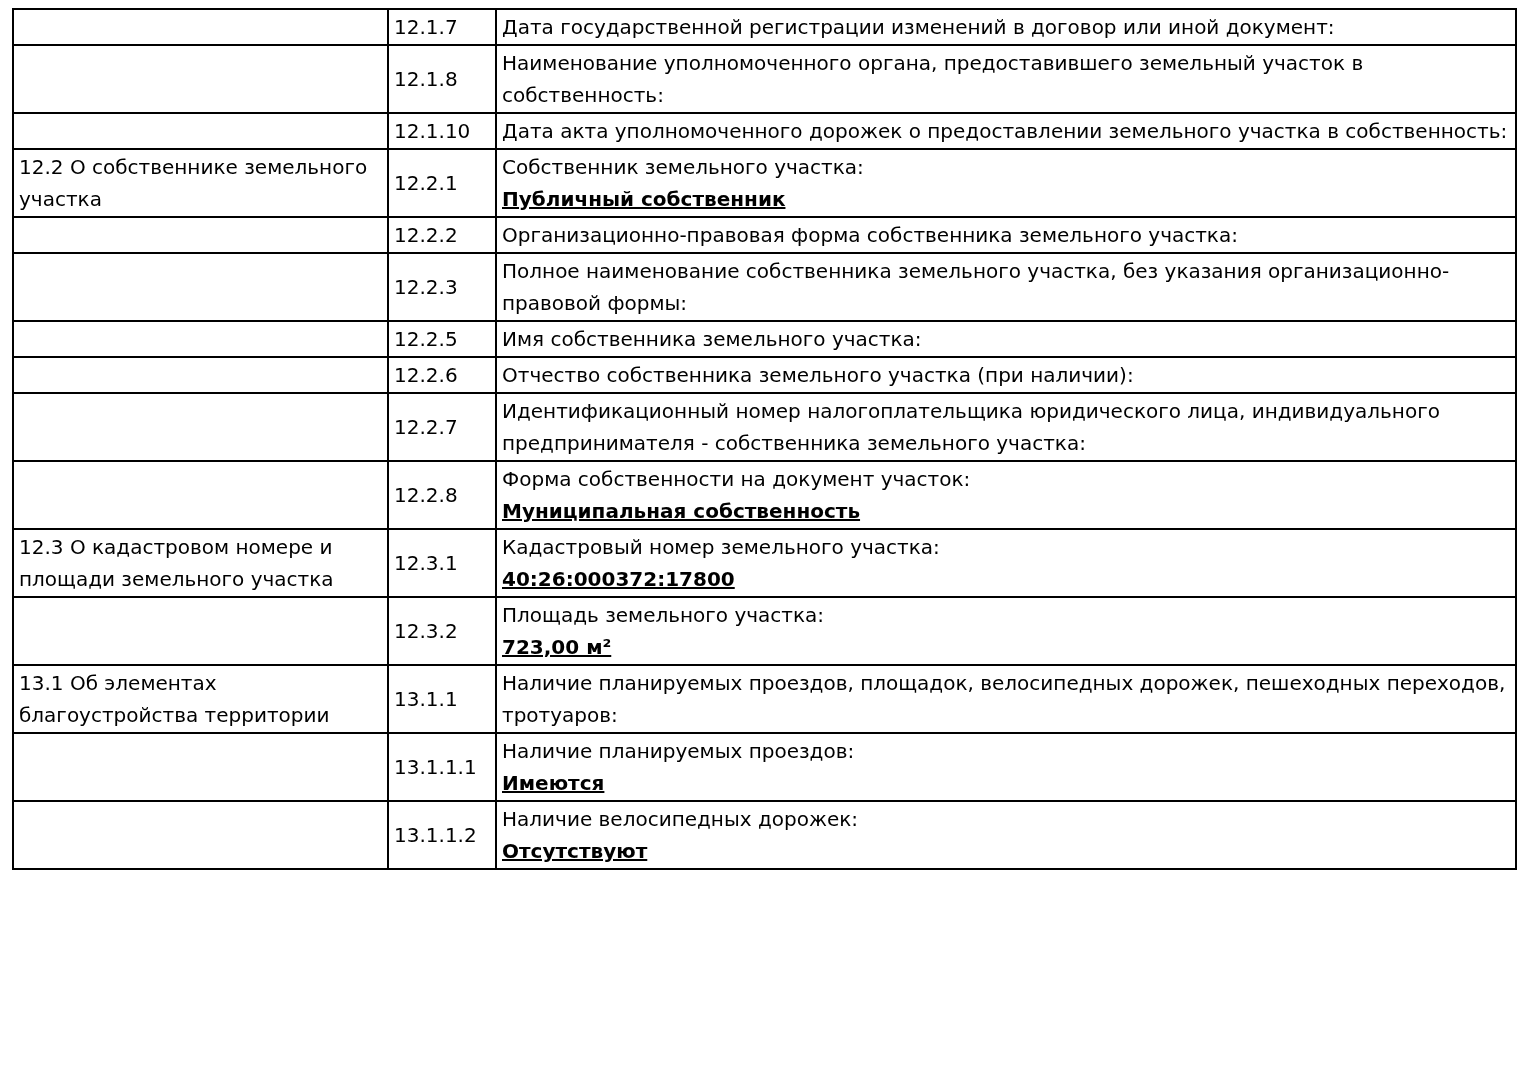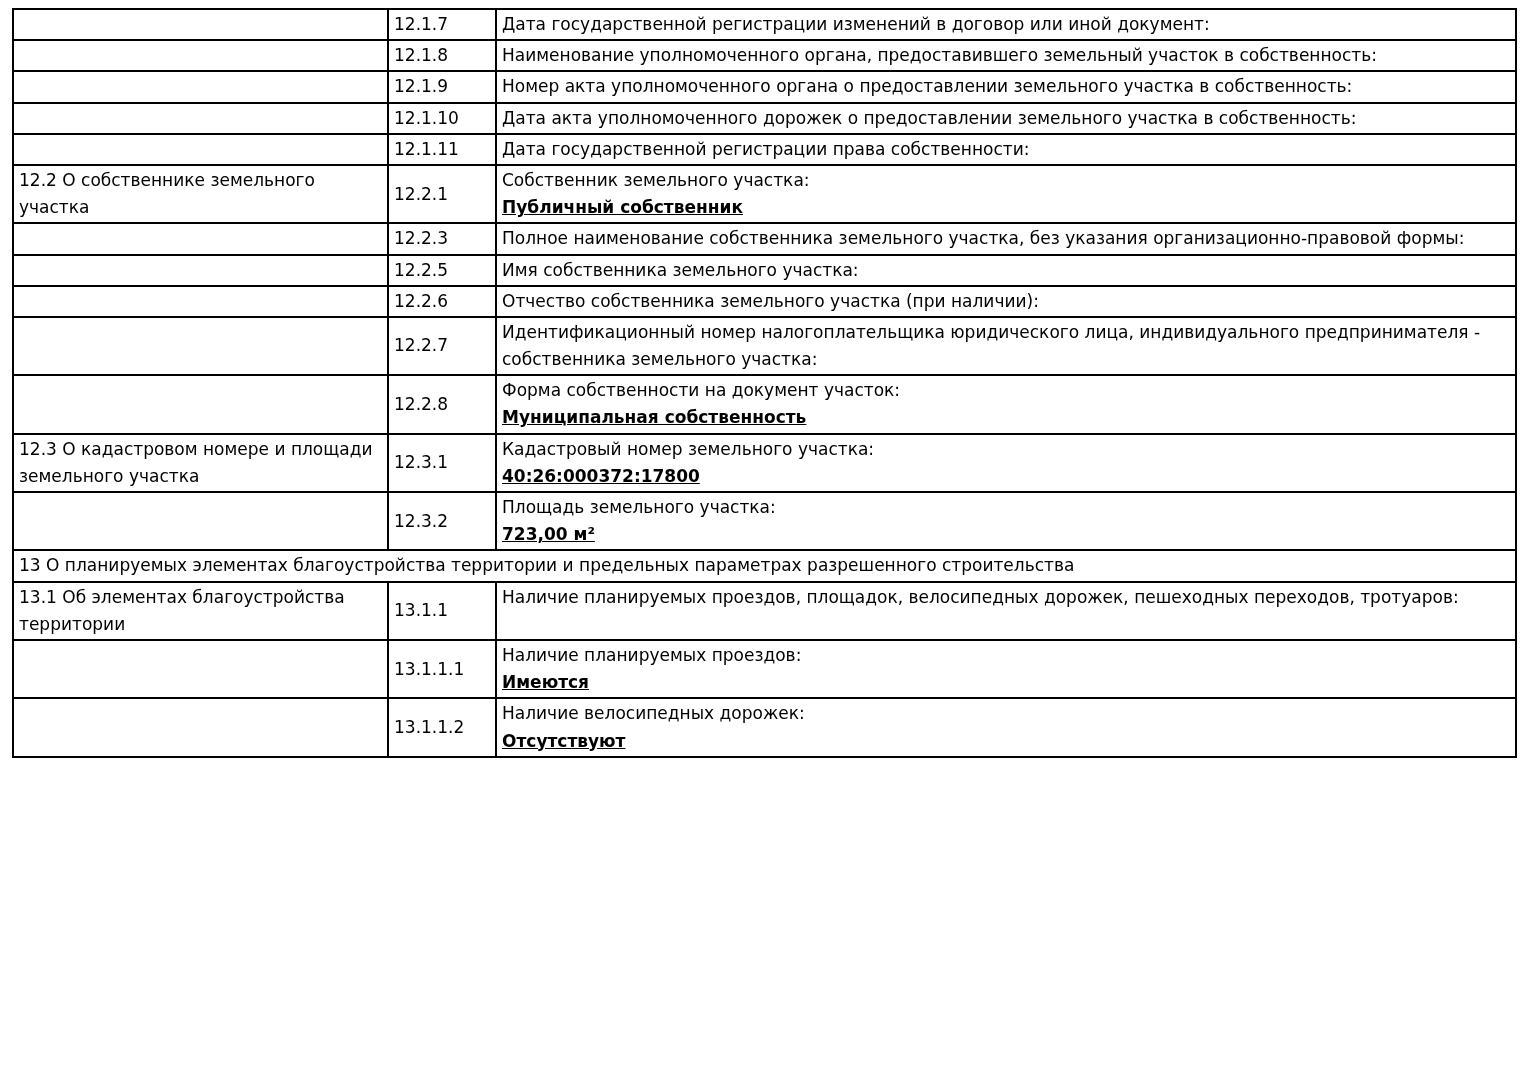--- a/index.html
+++ b/index.html
@@ -7,21 +7,21 @@
     color: #000000;
     font-family: "DejaVu Sans", "Liberation Sans", sans-serif;
   }
   body {
     margin: 8px 12px;
   }
   table.declaration {
     border-collapse: collapse;
     width: 100%;
     table-layout: fixed;
-    font-size: 17px;
+    font-size: 20px;
     line-height: 1.6;
   }
   col.col-section { width: 375px; }
   col.col-code    { width: 108px; }
   col.col-content { width: auto; }
   td {
     border: 2px solid #000000;
     padding: 1px 4px 1px 5px;
     vertical-align: top;
     overflow: hidden;
@@ -69,68 +69,56 @@
     <td class="cell-content">
       <div class="item-label">Наименование уполномоченного органа, предоставившего земельный участок в собственность:</div>
 
     </td>
   </tr>
       <tr>
     <td class="cell-section">
       <span></span>
     </td>
     <td class="cell-code">
-      <span>12.1.9</span>
-    </td>
-    <td class="cell-content">
-      <div class="item-label">Номер акта уполномоченного органа о предоставлении земельного участка в собственность:</div>
-
-    </td>
-  </tr>
-      <tr>
-    <td class="cell-section">
-      <span></span>
-    </td>
-    <td class="cell-code">
       <span>12.1.10</span>
     </td>
     <td class="cell-content">
       <div class="item-label">Дата акта уполномоченного дорожек о предоставлении земельного участка в собственность:</div>
-
-    </td>
-  </tr>
-      <tr>
-    <td class="cell-section">
-      <span></span>
-    </td>
-    <td class="cell-code">
-      <span>12.1.11</span>
-    </td>
-    <td class="cell-content">
-      <div class="item-label">Дата государственной регистрации права собственности:</div>
 
     </td>
   </tr>
       <tr>
     <td class="cell-section">
       <span>12.2 О собственнике земельного участка</span>
     </td>
     <td class="cell-code">
       <span>12.2.1</span>
     </td>
     <td class="cell-content">
       <div class="item-label">Собственник земельного участка:</div>
       <div class="item-value">Публичный собственник</div>
     </td>
   </tr>
       <tr>
     <td class="cell-section">
       <span></span>
     </td>
     <td class="cell-code">
+      <span>12.2.2</span>
+    </td>
+    <td class="cell-content">
+      <div class="item-label">Организационно-правовая форма собственника земельного участка:</div>
+
+    </td>
+  </tr>
+      <tr>
+    <td class="cell-section">
+      <span></span>
+    </td>
+    <td class="cell-code">
       <span>12.2.3</span>
     </td>
     <td class="cell-content">
       <div class="item-label">Полное наименование собственника земельного участка, без указания организационно-правовой формы:</div>
 
     </td>
   </tr>
       <tr>
     <td class="cell-section">
       <span></span>
@@ -197,25 +185,20 @@
     </td>
     <td class="cell-code">
       <span>12.3.2</span>
     </td>
     <td class="cell-content">
       <div class="item-label">Площадь земельного участка:</div>
       <div class="item-value">723,00 м²</div>
     </td>
   </tr>
       <tr>
-    <td class="cell-section-header" colspan="3">
-      <span>13 О планируемых элементах благоустройства территории и предельных параметрах разрешенного строительства</span>
-    </td>
-  </tr>
-      <tr>
     <td class="cell-section">
       <span>13.1 Об элементах благоустройства территории</span>
     </td>
     <td class="cell-code">
       <span>13.1.1</span>
     </td>
     <td class="cell-content">
       <div class="item-label">Наличие планируемых проездов, площадок, велосипедных дорожек, пешеходных переходов, тротуаров:</div>
 
     </td>

